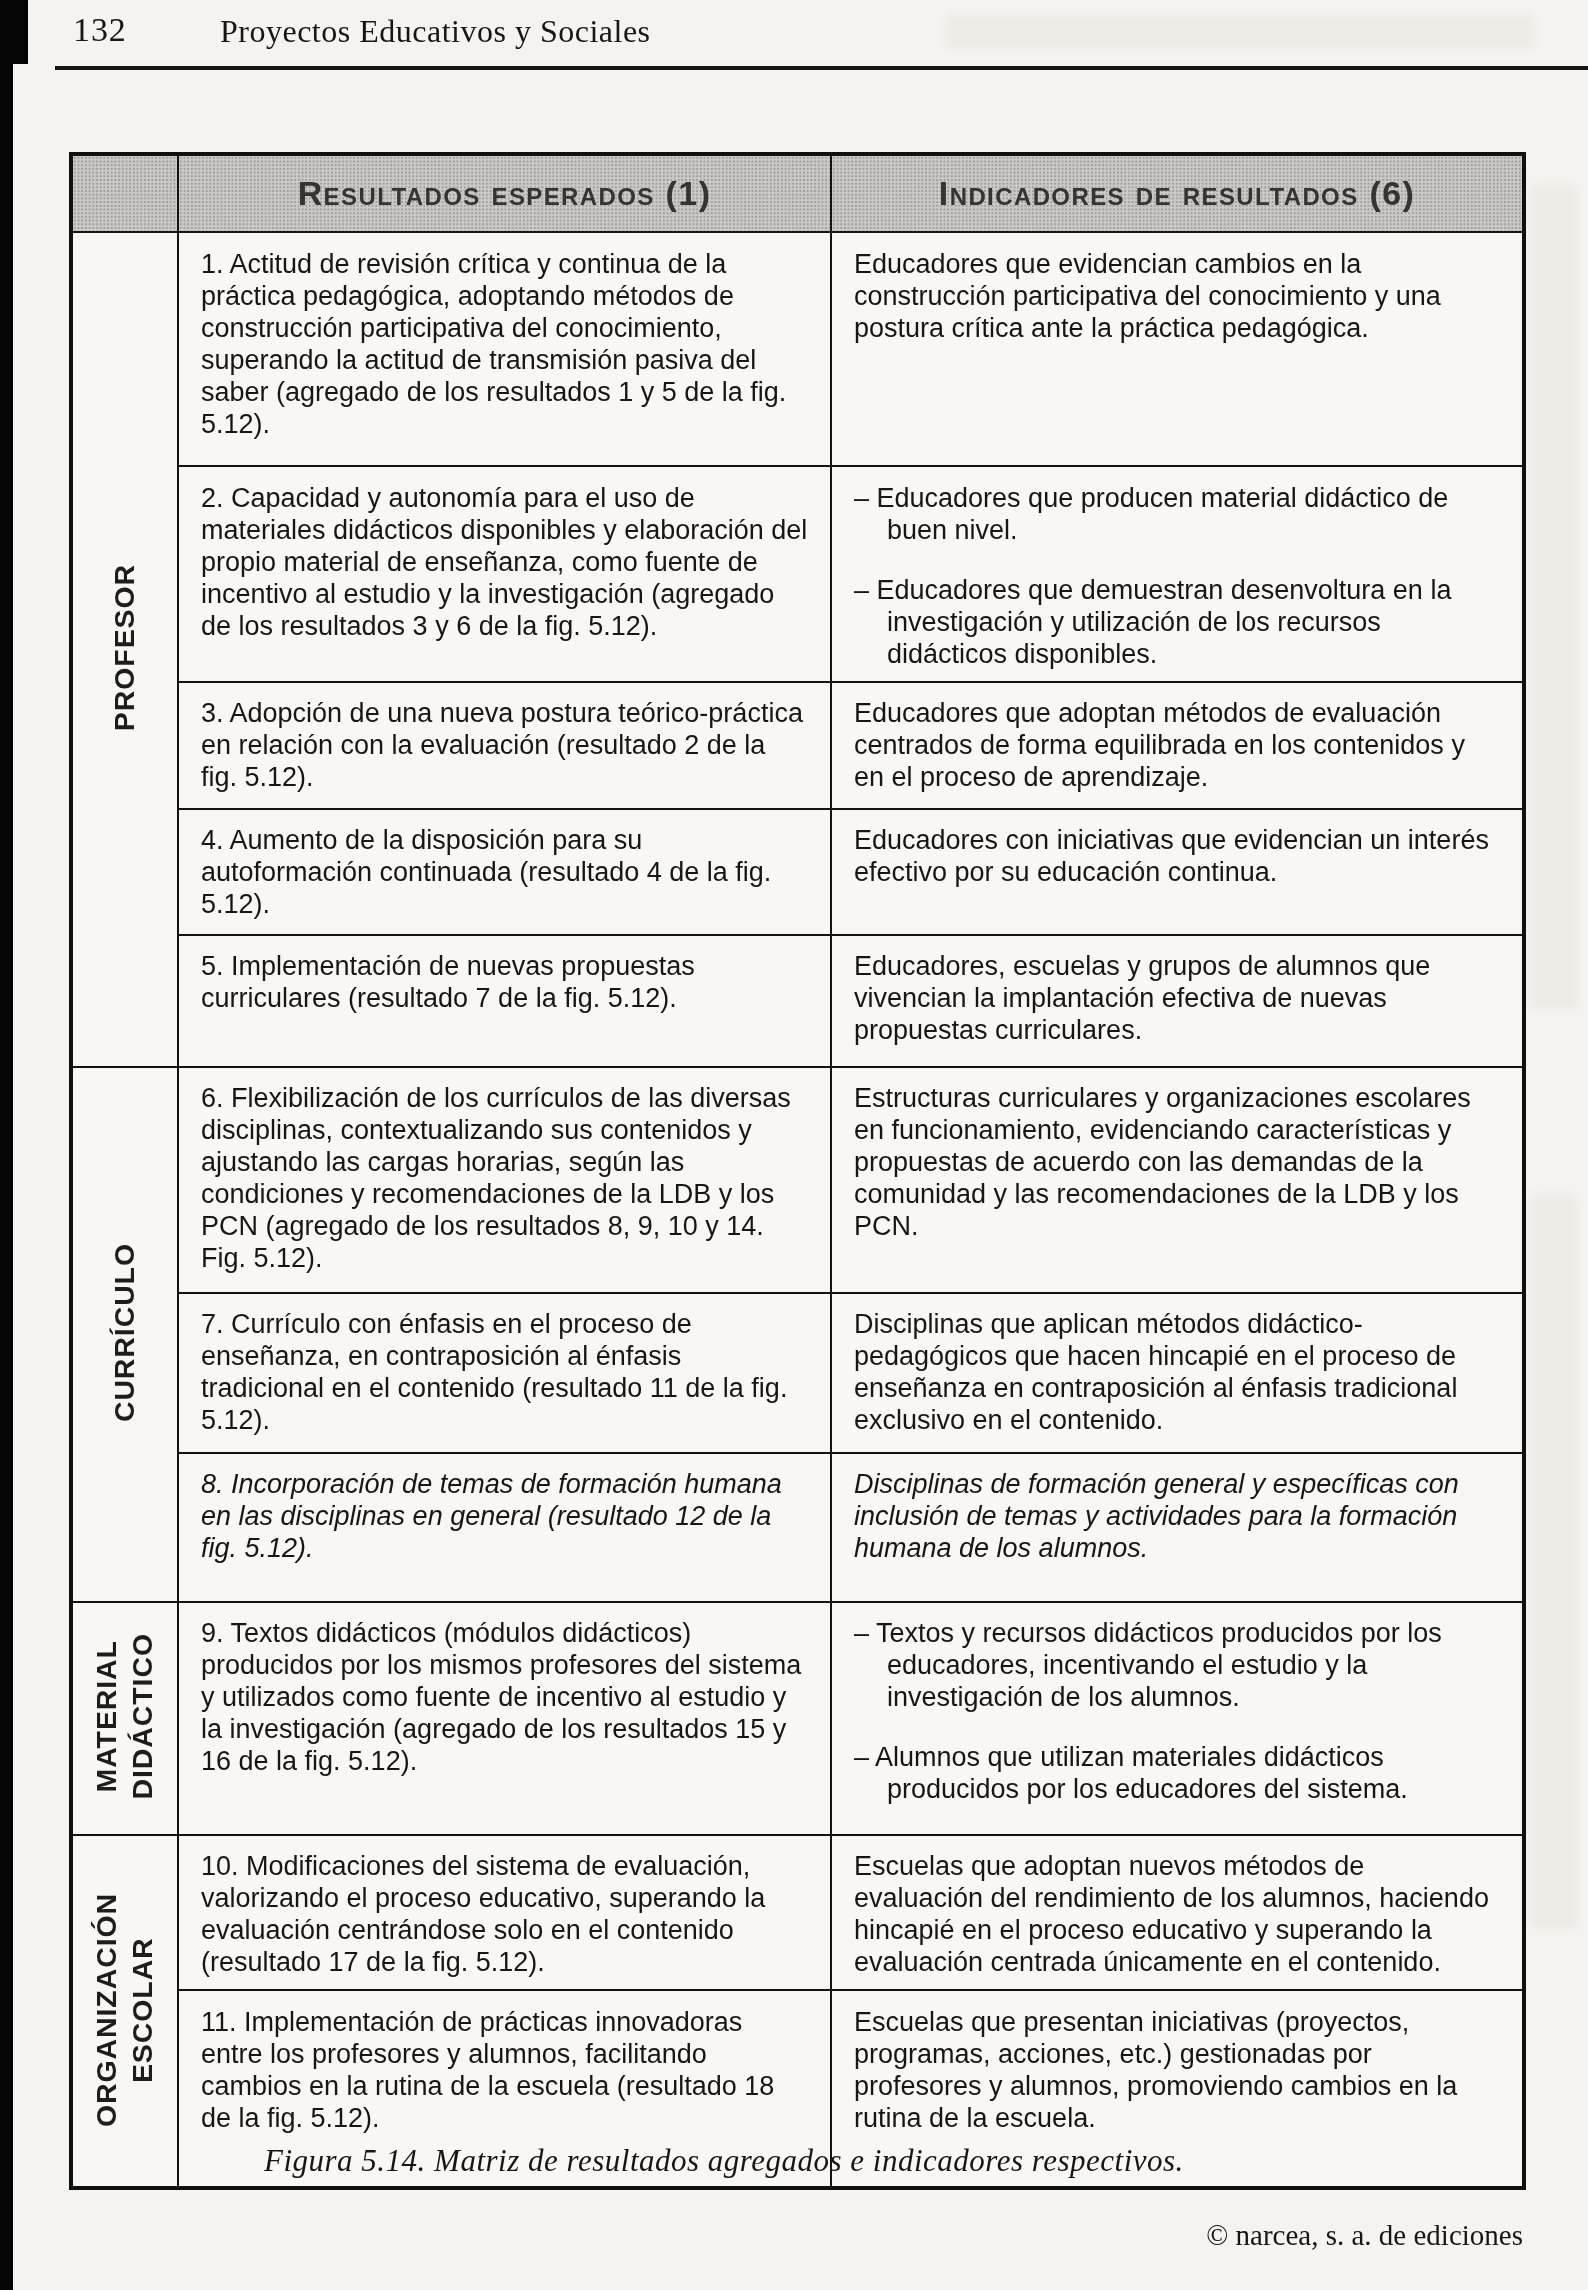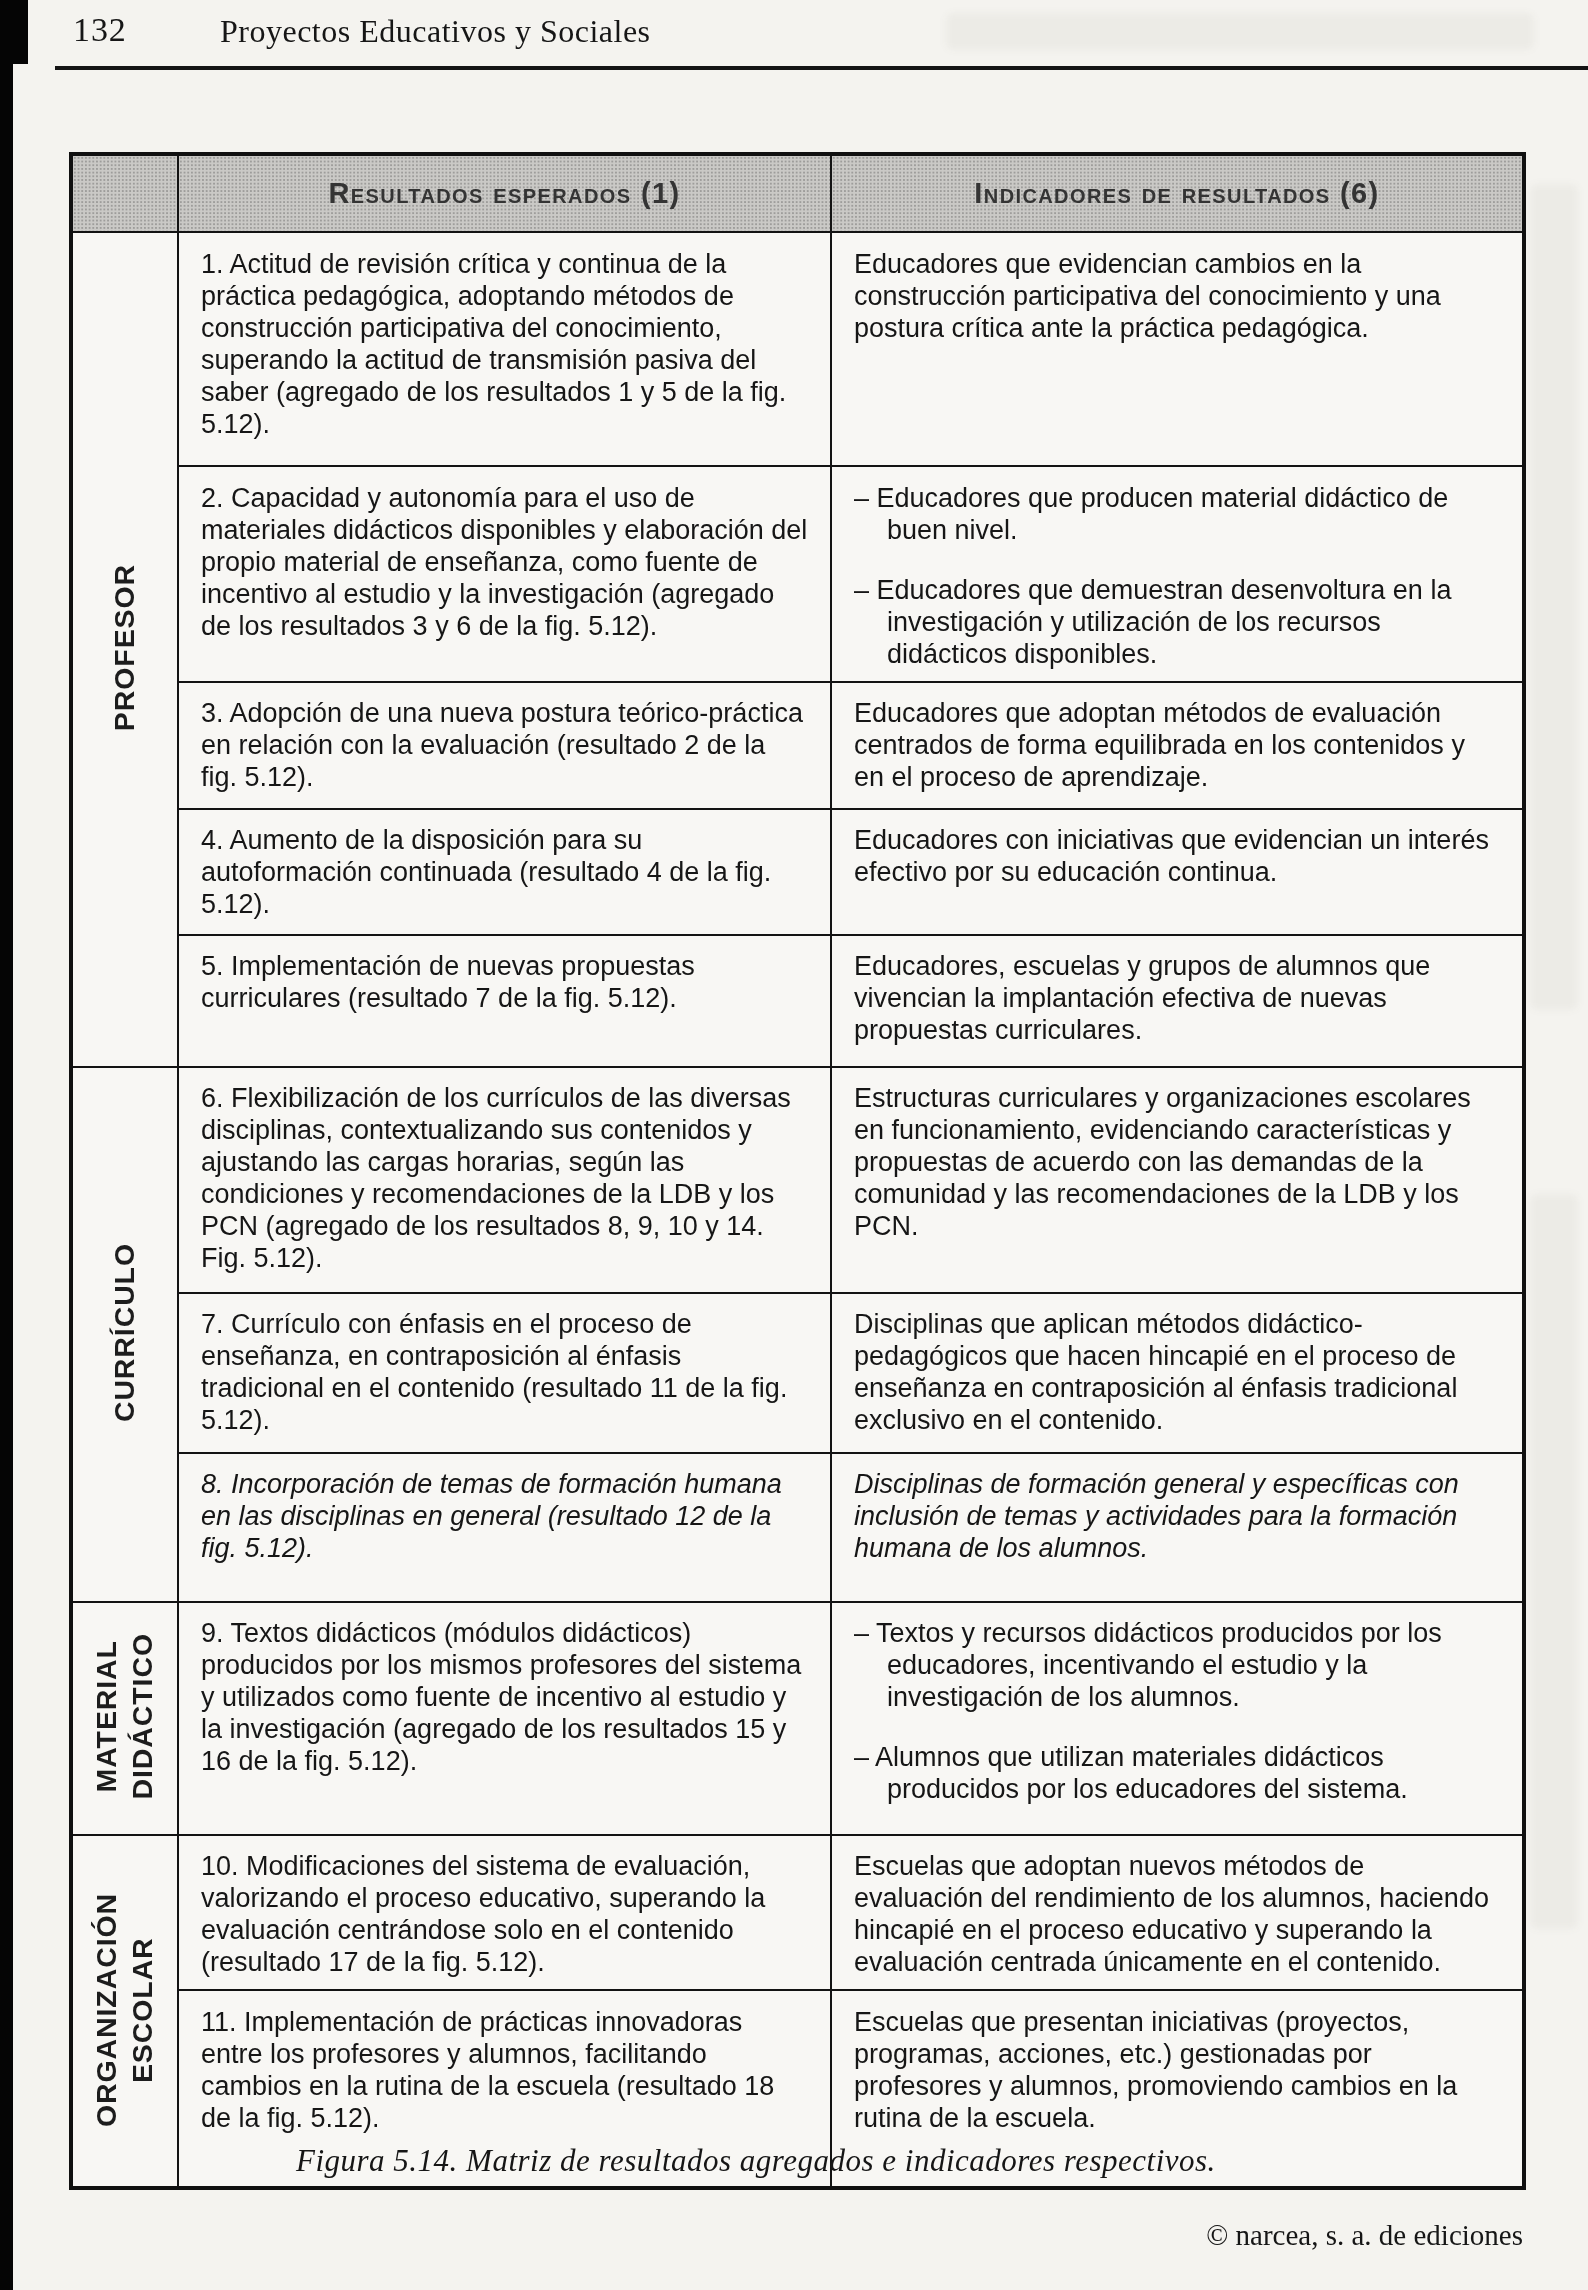--- a/index.html
+++ b/index.html
@@ -39,21 +39,21 @@
     background:#f8f7f4;
   }
   .matrix th, .matrix td { border:2.8px solid #131313; }
   .matrix thead th {
     height:73px;
     background-color:#cac9c6;
     background-image:radial-gradient(circle, rgba(55,55,55,0.30) 0.9px, rgba(0,0,0,0) 1.4px);
     background-size:3.7px 3.7px;
     font-variant:small-caps;
     font-weight:bold;
-    font-size:29px;
+    font-size:34px;
     letter-spacing:1.4px;
     color:#343434;
     text-align:center;
     vertical-align:middle;
   }
   .matrix td.cell {
     vertical-align:top;
     padding:14.7px 22px 11px 22px;
     font-size:27px;
     line-height:32px;
@@ -78,21 +78,20 @@
   .para + .para { margin-top:28px; }
   .para.hang { padding-left:33px; text-indent:-33px; }
 
   
   .figure-caption {
     position:absolute; left:264px; top:2143px;
     font-family:"Liberation Serif", serif;
     font-style:italic;
     font-size:31px;
     letter-spacing:0.5px;
-    margin-left:32px;
   }
   .copyright {
     position:absolute; right:66px; top:2219px;
     font-family:"Liberation Serif", serif;
     font-size:29px;
   }
 </style>
 </head>
 <body>
 

